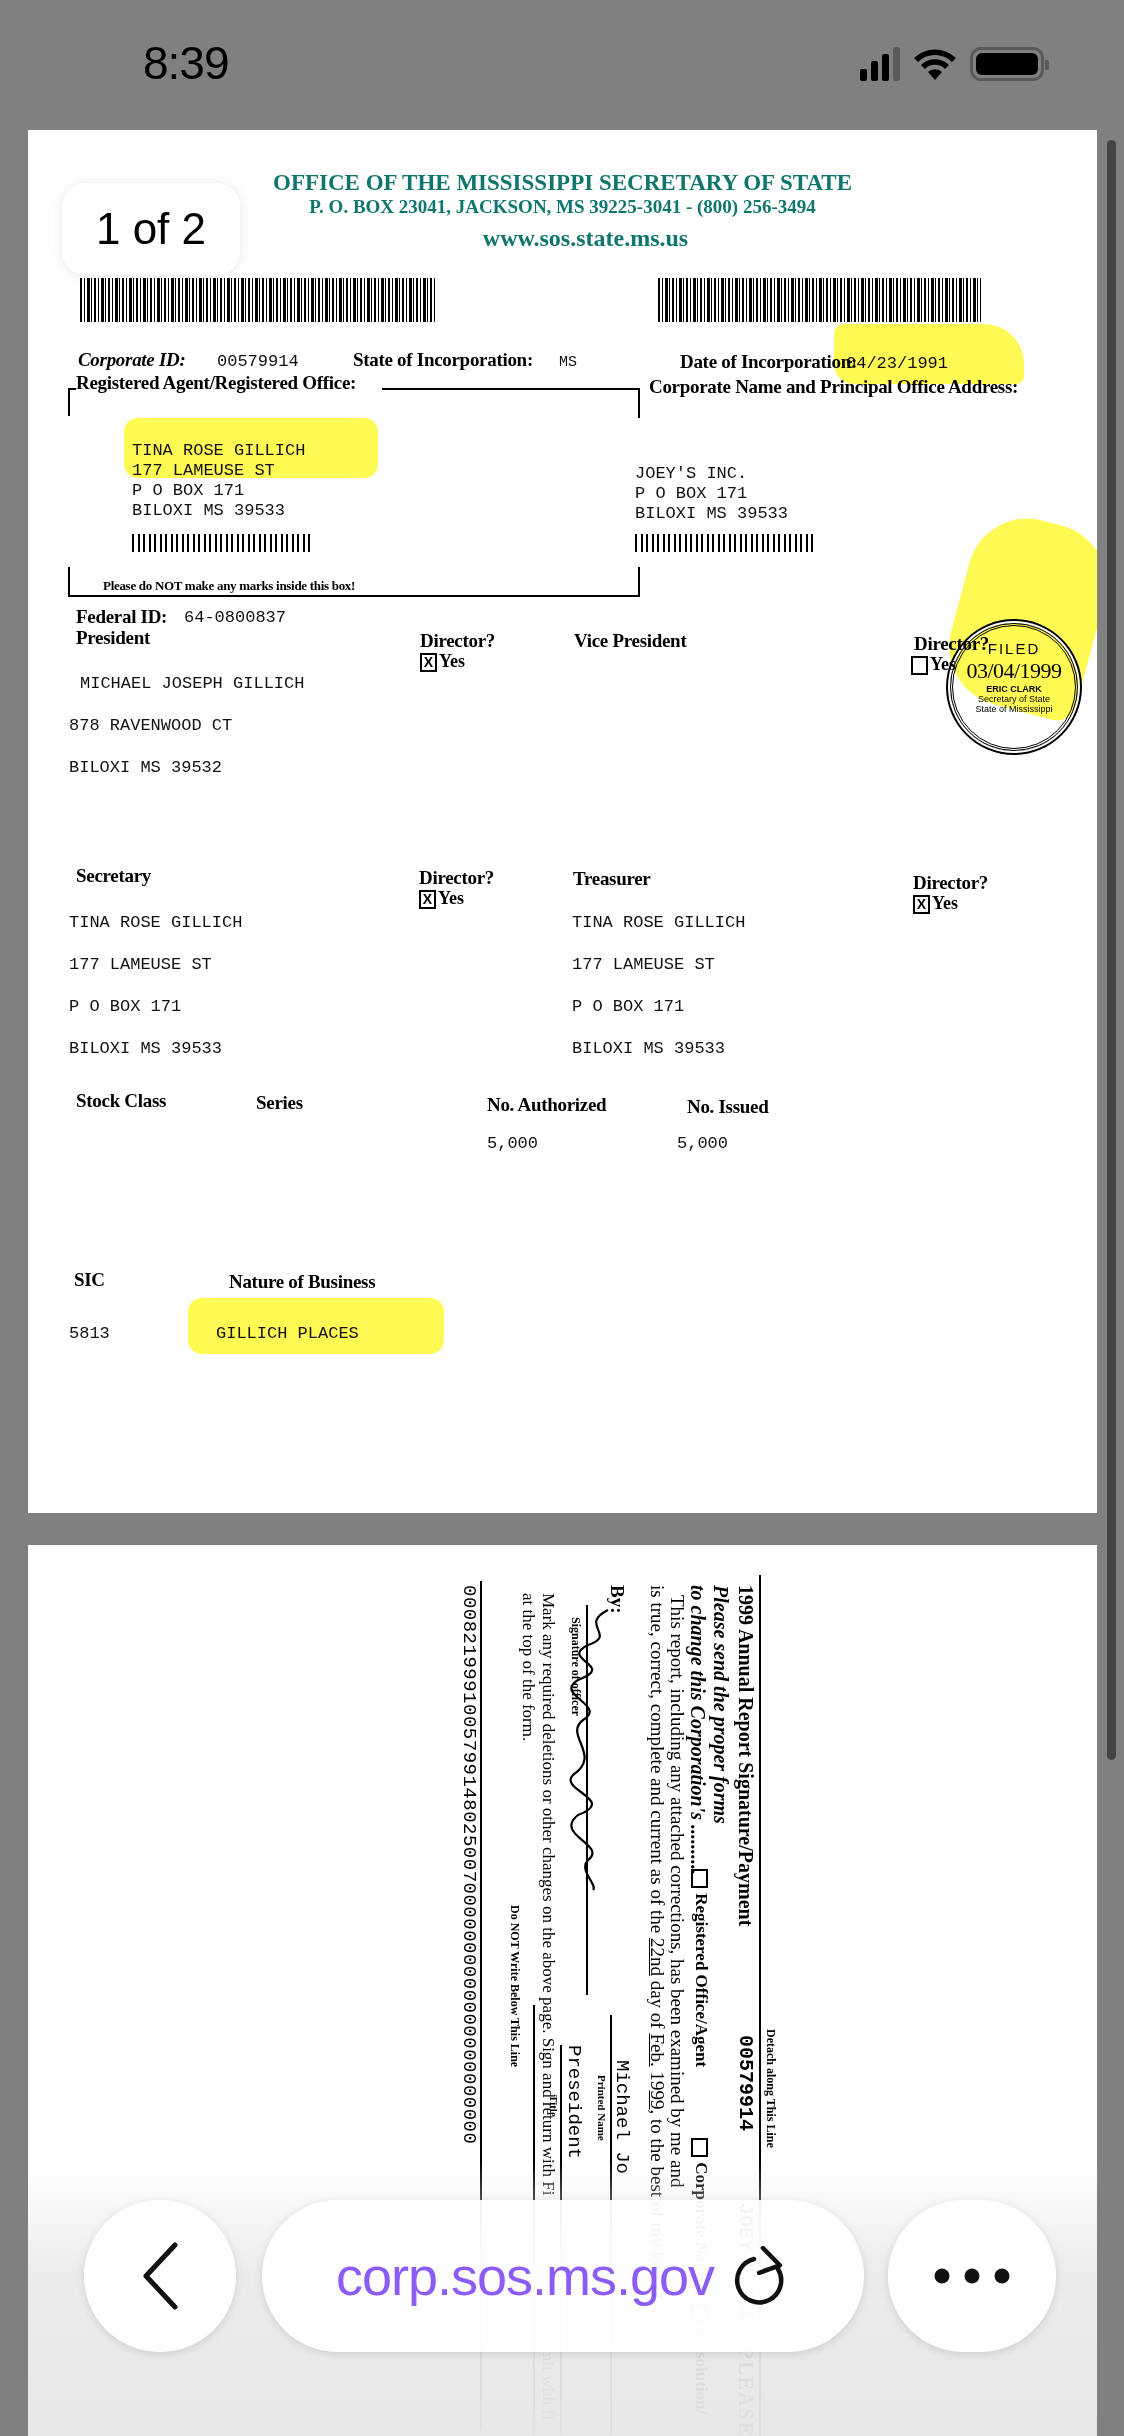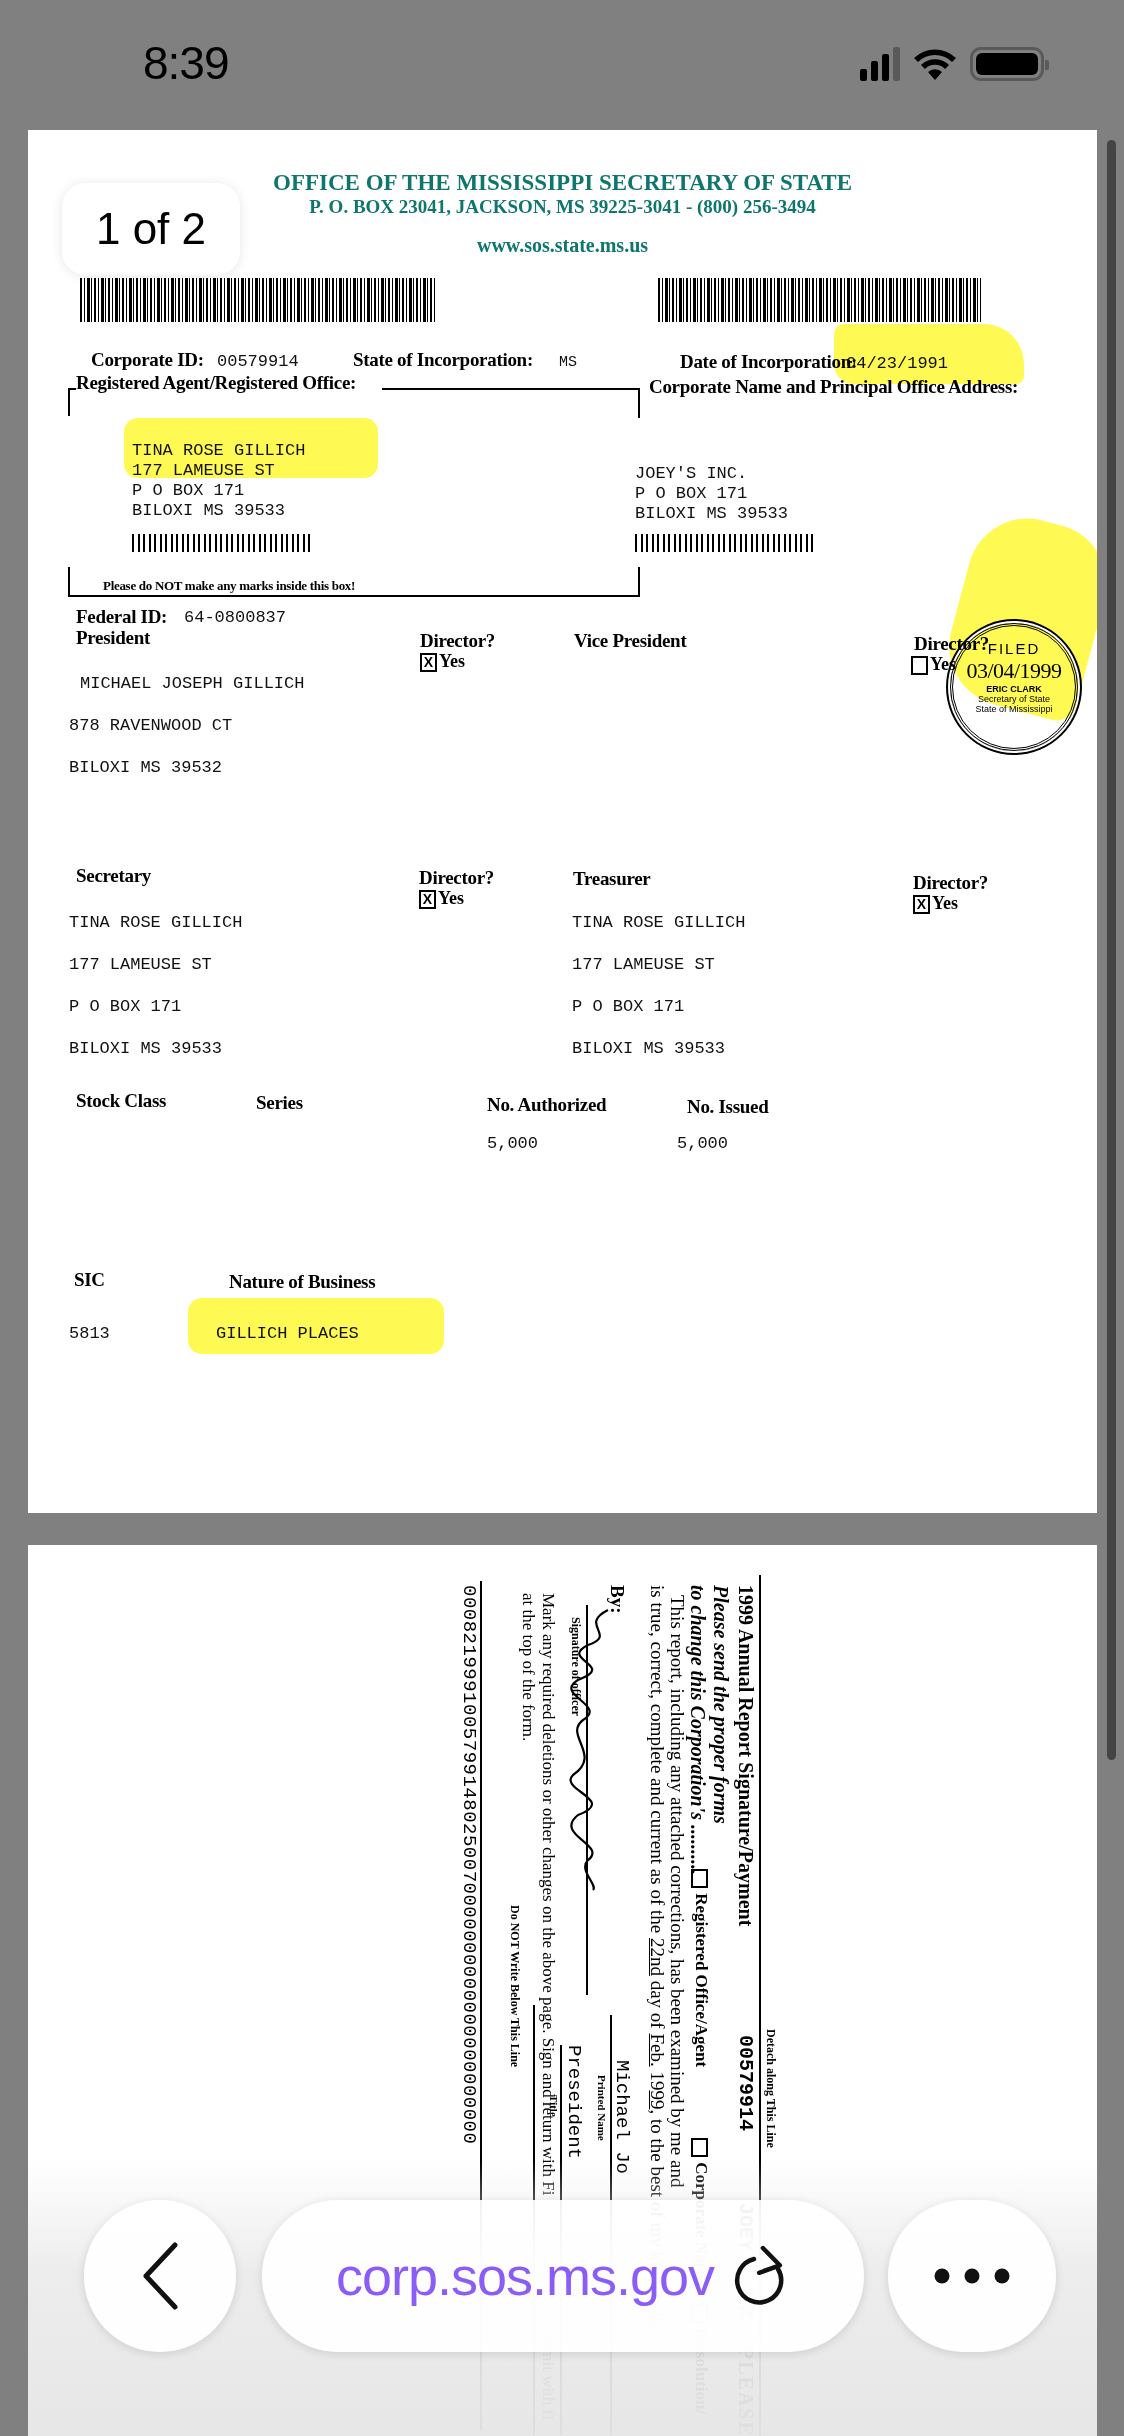--- a/index.html
+++ b/index.html
@@ -81,31 +81,31 @@
     </svg>
     <div class="battery">
         <div class="fill"></div>
       </div>
   </div>
 </div>
 
 <div class="page page1">
   <div class="hdr" style="top:40px;font-size:23px;">OFFICE OF THE MISSISSIPPI SECRETARY OF STATE</div>
   <div class="hdr" style="top:66px;font-size:19px;">P. O.  BOX 23041, JACKSON, MS 39225-3041 - (800) 256-3494</div>
-  <div class="hdr" style="top:104px;font-size:20px;">www.sos.state.ms.us</div>
+  <div class="hdr" style="top:95px;font-size:24px;margin-left:23px;">www.sos.state.ms.us</div>
 
   <div class="barcode" style="left:52px;top:148px;width:355px;"></div>
   <div class="barcode" style="left:630px;top:148px;width:323px;"></div>
 
   <div class="hl" style="left:806px;top:194px;width:190px;height:60px;border-radius:10px 40px 8px 20px;"></div>
   <div class="hl" style="left:96px;top:288px;width:254px;height:60px;"></div>
   <div class="hl" style="left:930px;top:390px;width:140px;height:190px;border-radius:60px 60px 20px 60px;transform:rotate(15deg);"></div>
   <div class="hl" style="left:160px;top:1168px;width:256px;height:56px;"></div>
 
-  <div class="label" style="left:63px;top:219px;">Corporate ID:</div>
+  <div class="label" style="left:50px;top:219px;font-style:italic;">Corporate ID:</div>
   <div class="val" style="left:189px;top:222px;">00579914</div>
   <div class="label" style="left:325px;top:219px;">State of Incorporation:</div>
   <div class="val" style="left:531px;top:224px;font-size:15px;">MS</div>
   <div class="label" style="left:652px;top:221px;">Date of Incorporation:</div>
   <div class="val" style="left:818px;top:224px;">04/23/1991</div>
 
   <div class="label" style="left:48px;top:242px;">Registered Agent/Registered Office:</div>
   <div class="label" style="left:621px;top:246px;">Corporate Name and Principal Office Address:</div>
 
   <div class="abs" style="left:40px;top:258px;width:2px;height:28px;background:#000;"></div>

